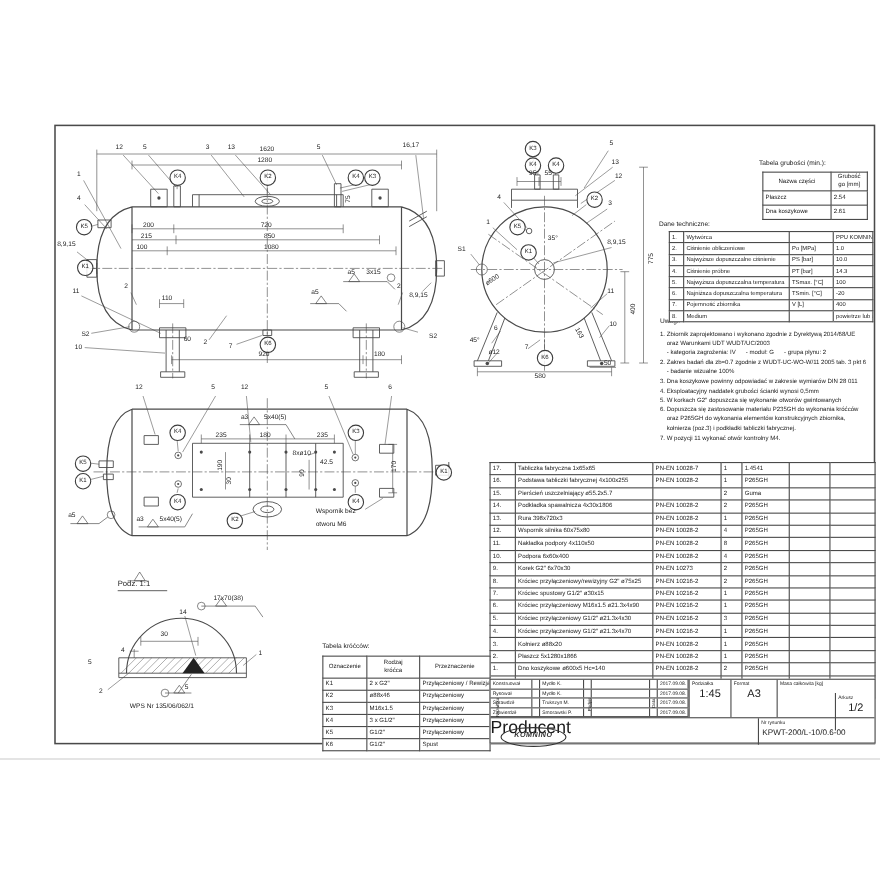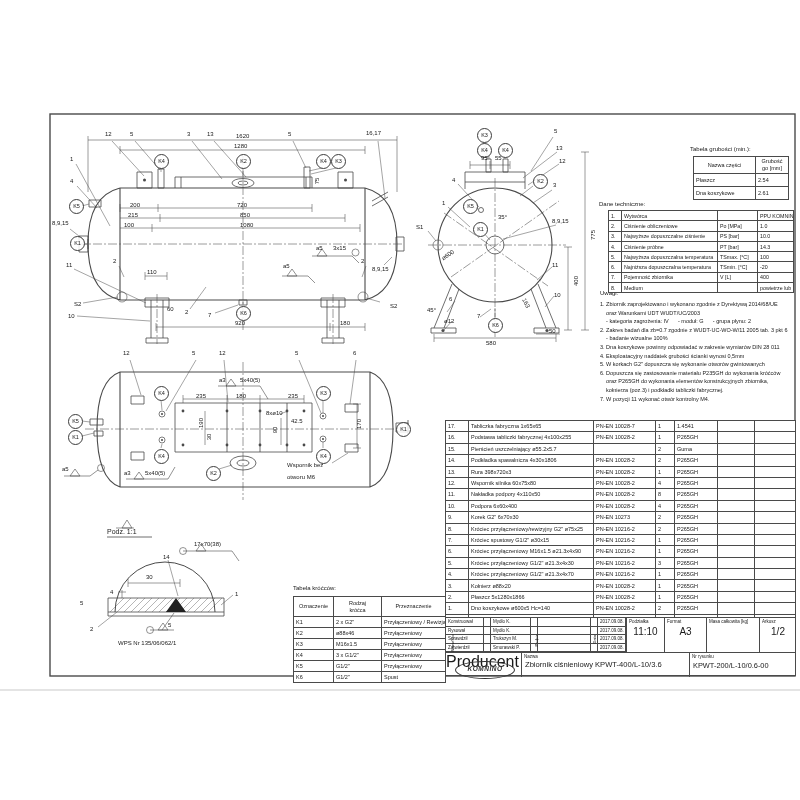--- a/index.html
+++ b/index.html
@@ -696,43 +696,39 @@
         <span class="s-date">2017.09.08.</span>
       </div>
 
   </div>
   <span class="rotlbl" style="left:-9px;top:16px;width:30px">Nazwisko</span>
   <span class="rotlbl" style="left:80px;top:16px;width:20px">Podpis</span>
   <span class="rotlbl" style="left:141px;top:16px;width:14px">Data</span>
 
   <div class="cell" style="left:180px;top:0;width:38px;height:34px">
     <div class="hd">Podziałka</div>
-    <div class="vl">11:10</div>
+    <div class="vl">1:45</div>
   </div>
   <div class="cell" style="left:218px;top:0;width:42px;height:34px">
     <div class="hd">Format</div>
     <div class="vl">A3</div>
   </div>
   <div class="cell" style="left:260px;top:0;width:53px;height:34px">
     <div class="hd" style="white-space:pre-line">Masa całkowita [kg]</div>
     <div class="vl"></div>
   </div>
-  <div class="cell" style="left:313px;top:0;width:37px;height:34px;border-right:none">
+  <div class="cell" style="left:313px;top:12px;width:37px;height:34px;border-right:none">
     <div class="hd">Arkusz</div>
     <div class="vl">1/2</div>
   </div>
 
   <div style="position:absolute;left:0;top:34px;width:349px;height:24px;border-top:1px solid #4a4a4a">
     <div style="position:absolute;left:0;top:0;width:75px;height:38px">
       <div class="cell hd" style="border:none">Producent</div>
       <div class="logo">KOMNINO</div>
-    </div>
-    <div class="cell" style="left:75px;top:0;width:168px;height:24px">
-      <div class="hd">Nazwa</div>
-      <div style="font-size:7.6px;padding:1px 0 0 3px;white-space:nowrap">Zbiornik ciśnieniowy KPWT-400/L-10/3.6</div>
     </div>
     <div class="cell" style="left:243px;top:0;width:106px;height:24px">
       <div class="hd">Nr rysunku</div>
       <div style="font-size:7.4px;padding:2px 0 0 3px;white-space:nowrap">KPWT-200/L-10/0.6-00</div>
     </div>
   </div>
 </div>
 
 </div>
 

